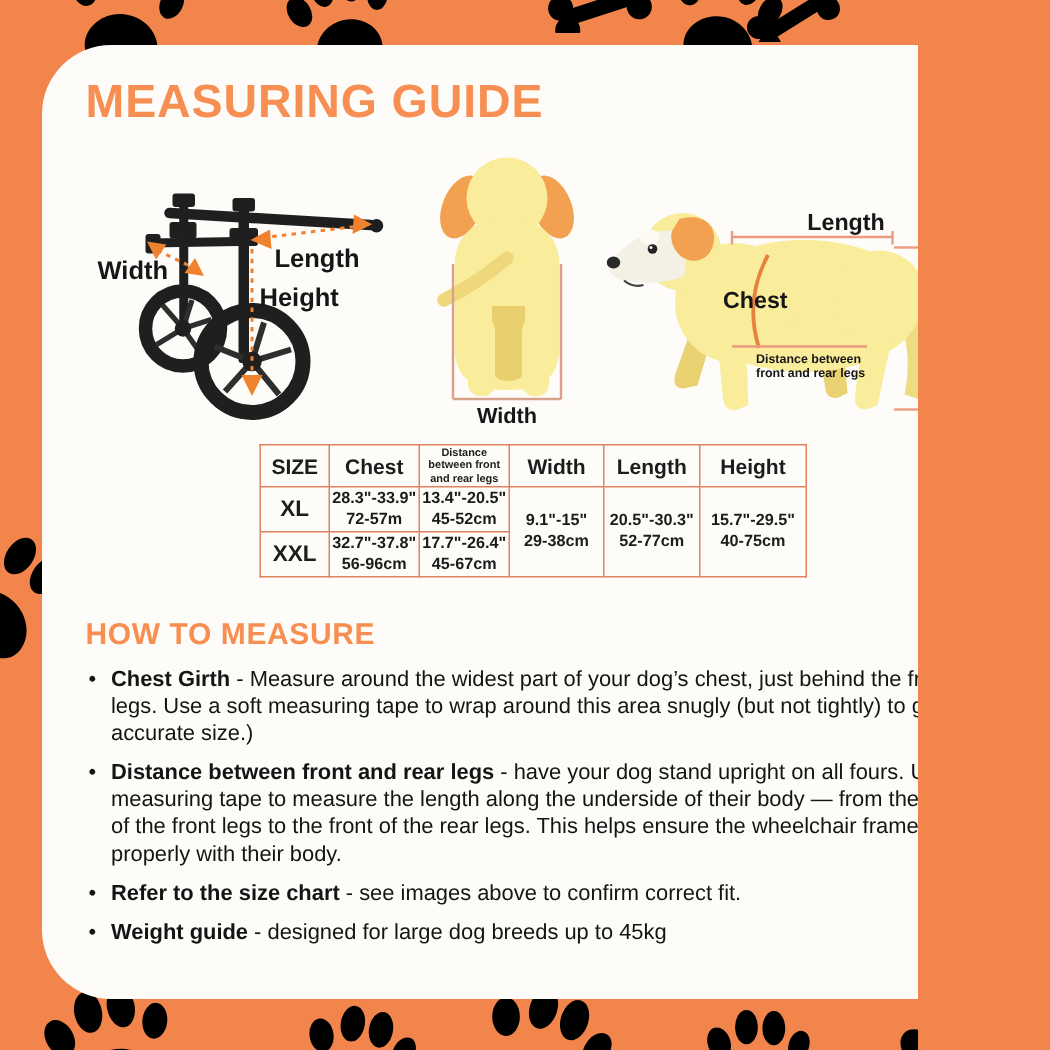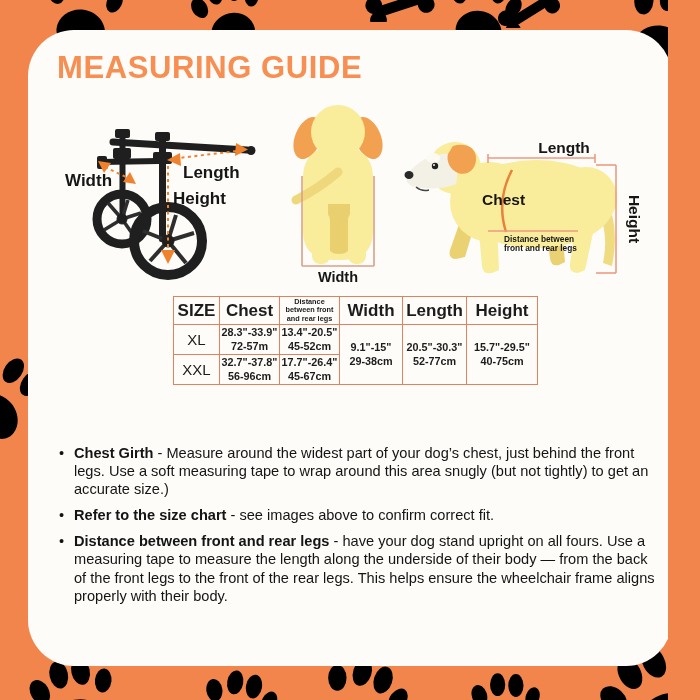--- a/index.html
+++ b/index.html
@@ -1,32 +1,32 @@
 <!DOCTYPE html>
 <html><head>
 <meta charset="utf-8">
 <style>
   html,body{margin:0;padding:0;background:#F1854C;}
-  #page{position:relative;width:668px;height:700px;background:#F1854C;overflow:hidden;
+  #page{position:relative;width:612px;height:700px;background:#F1854C;overflow:hidden;
         font-family:"Liberation Sans","DejaVu Sans",sans-serif;}
   .deco{position:absolute;}
   #card{position:absolute;left:28px;top:30px;width:644px;height:636px;background:#FDFCF9;border-radius:46px;}
   #title{position:absolute;left:57px;top:50px;margin:0;font-size:31px;font-weight:800;
          color:#F78E52;letter-spacing:.6px;}
   .illus{position:absolute;}
   .diagram-label{font-weight:bold;fill:#161616;}
   
   #size-table{position:absolute;left:173px;top:296px;border-collapse:collapse;table-layout:fixed;
               color:#1C1C1C;}
   #size-table th,#size-table td{border:1.4px solid #E0815F;text-align:center;vertical-align:middle;
               padding:1px 0;}
-  #size-table th{font-size:17px;font-weight:bold;height:24px;}
+  #size-table th{font-size:14px;font-weight:bold;height:24px;}
   #size-table th.small-th{font-size:7.3px;line-height:1.15;}
   #size-table td{height:27px;}
-  #size-table td.size-cell{font-size:15px;font-weight:normal;}
+  #size-table td.size-cell{font-size:15px;font-weight:bold;}
   #size-table td.val{font-size:10.8px;font-weight:bold;line-height:1.25;}
   #size-table td.val span{display:block;}
   
   #how-title{position:absolute;left:57px;top:412px;margin:0;font-size:20px;font-weight:800;
              color:#F78E52;letter-spacing:.4px;}
   #bullets{position:absolute;left:57px;top:444px;width:598px;margin:0;padding:0;list-style:none;
            color:#141414;}
   #bullets li{position:relative;padding-left:17px;margin-bottom:8px;font-size:14.6px;line-height:1.24;}
   #bullets li::before{content:"\2022";position:absolute;left:2px;top:0;}
   #bullets b{font-weight:bold;}
@@ -263,25 +263,29 @@
             <span>56-96cm</span>
       </td>
       <td class="val">
         <span>17.7"-26.4"</span>
             <span>45-67cm</span>
       </td>
     </tr>
   </tbody>
     </table>
 
+  <h2 id="how-title">HOW TO MEASURE</h2>
   <ul id="bullets">
     <li>
       <b>Chest Girth</b> <span>- Measure around the widest part of your dog’s chest, just behind the front legs. Use a soft measuring tape to wrap around this area snugly (but not tightly) to get an accurate size.)</span>
     </li>
     <li>
+      <b>Distance between front and rear legs</b> <span>- have your dog stand upright on all fours. Use a measuring tape to measure the length along the underside of their body — from the back of the front legs to the front of the rear legs. This helps ensure the wheelchair frame aligns properly with their body.</span>
+    </li>
+    <li>
       <b>Refer to the size chart</b> <span>- see images above to confirm correct fit.</span>
     </li>
     <li>
-      <b>Distance between front and rear legs</b> <span>- have your dog stand upright on all fours. Use a measuring tape to measure the length along the underside of their body — from the back of the front legs to the front of the rear legs. This helps ensure the wheelchair frame aligns properly with their body.</span>
+      <b>Weight guide</b> <span>- designed for large dog breeds up to 45kg</span>
     </li>
   </ul>
 
 </div>
 
 </body></html>

